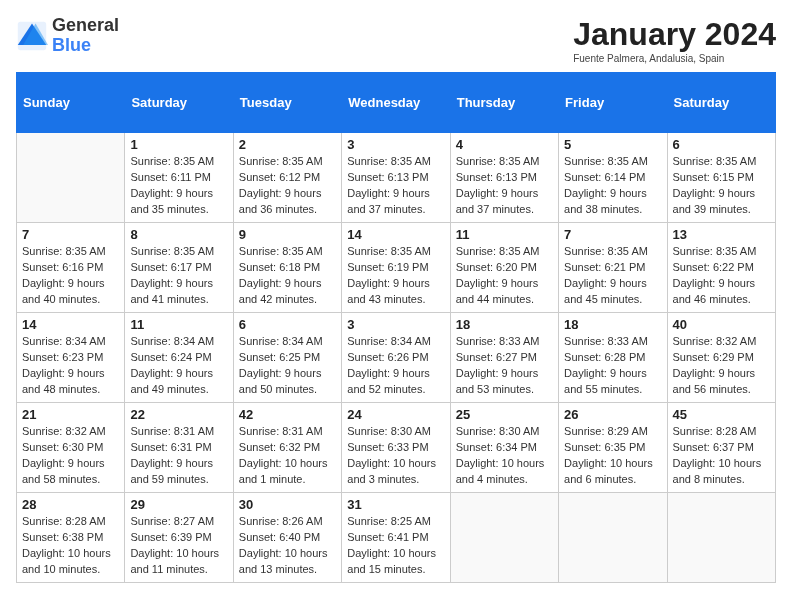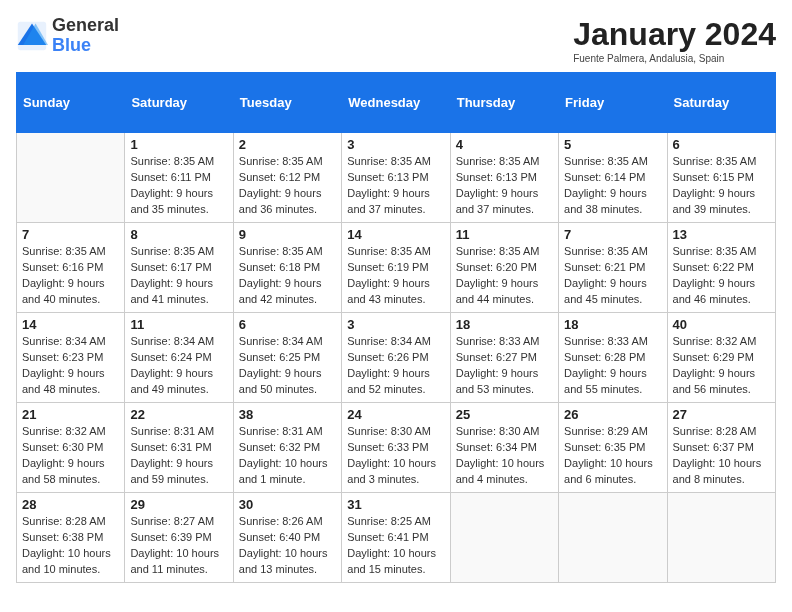--- a/index.html
+++ b/index.html
@@ -209,37 +209,37 @@
       <tr>
         <td>
           <span class="day-num">21</span>
           <div class="day-info">Sunrise: 8:32 AM<br>Sunset: 6:30 PM<br>Daylight: 9 hours<br>and 58 minutes.</div>
         </td>
         <td>
           <span class="day-num">22</span>
           <div class="day-info">Sunrise: 8:31 AM<br>Sunset: 6:31 PM<br>Daylight: 9 hours<br>and 59 minutes.</div>
         </td>
         <td>
-          <span class="day-num">38</span>
+          <span class="day-num">42</span>
           <div class="day-info">Sunrise: 8:31 AM<br>Sunset: 6:32 PM<br>Daylight: 10 hours<br>and 1 minute.</div>
         </td>
         <td>
           <span class="day-num">24</span>
           <div class="day-info">Sunrise: 8:30 AM<br>Sunset: 6:33 PM<br>Daylight: 10 hours<br>and 3 minutes.</div>
         </td>
         <td>
           <span class="day-num">25</span>
           <div class="day-info">Sunrise: 8:30 AM<br>Sunset: 6:34 PM<br>Daylight: 10 hours<br>and 4 minutes.</div>
         </td>
         <td>
           <span class="day-num">26</span>
           <div class="day-info">Sunrise: 8:29 AM<br>Sunset: 6:35 PM<br>Daylight: 10 hours<br>and 6 minutes.</div>
         </td>
         <td>
-          <span class="day-num">27</span>
+          <span class="day-num">45</span>
           <div class="day-info">Sunrise: 8:28 AM<br>Sunset: 6:37 PM<br>Daylight: 10 hours<br>and 8 minutes.</div>
         </td>
       </tr>
       <tr>
         <td>
           <span class="day-num">28</span>
           <div class="day-info">Sunrise: 8:28 AM<br>Sunset: 6:38 PM<br>Daylight: 10 hours<br>and 10 minutes.</div>
         </td>
         <td>
           <span class="day-num">29</span>

